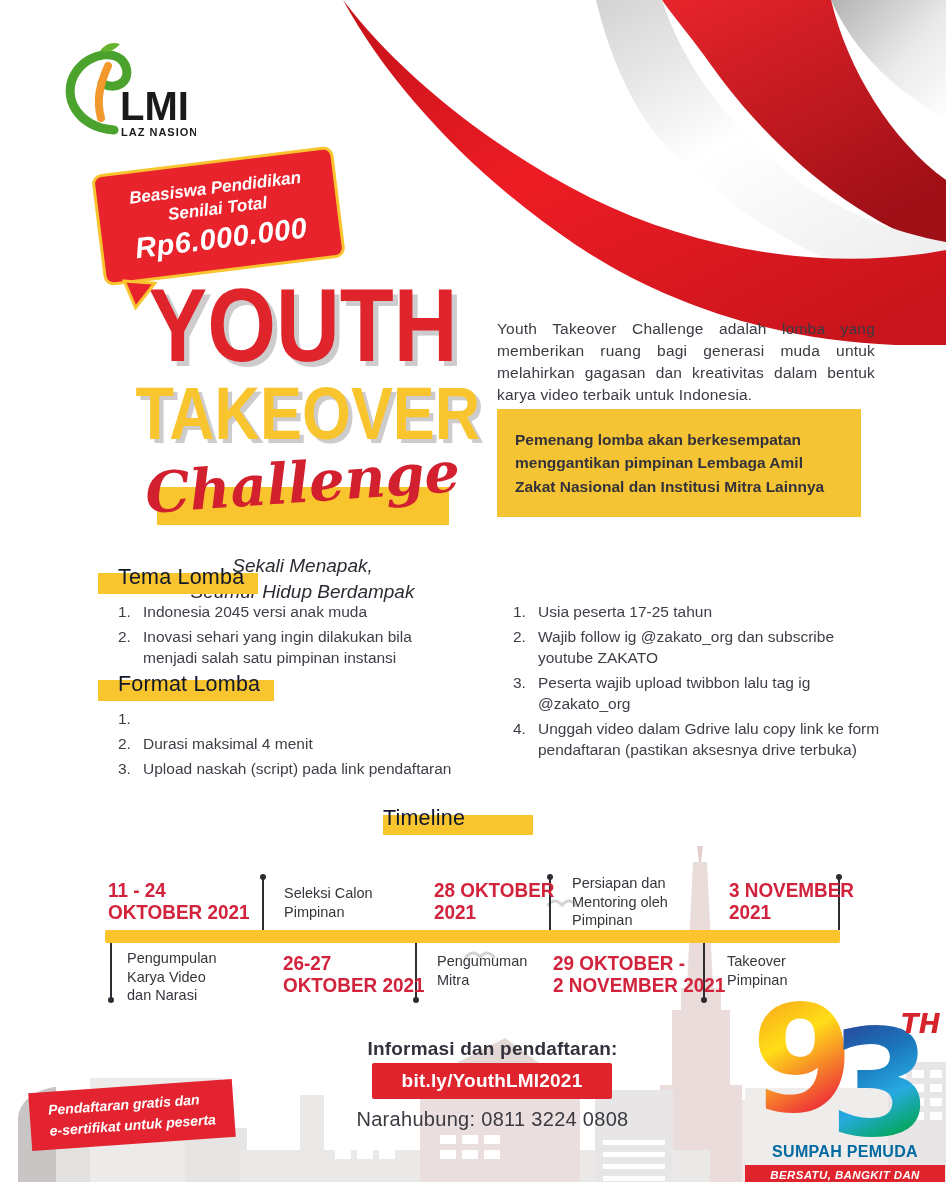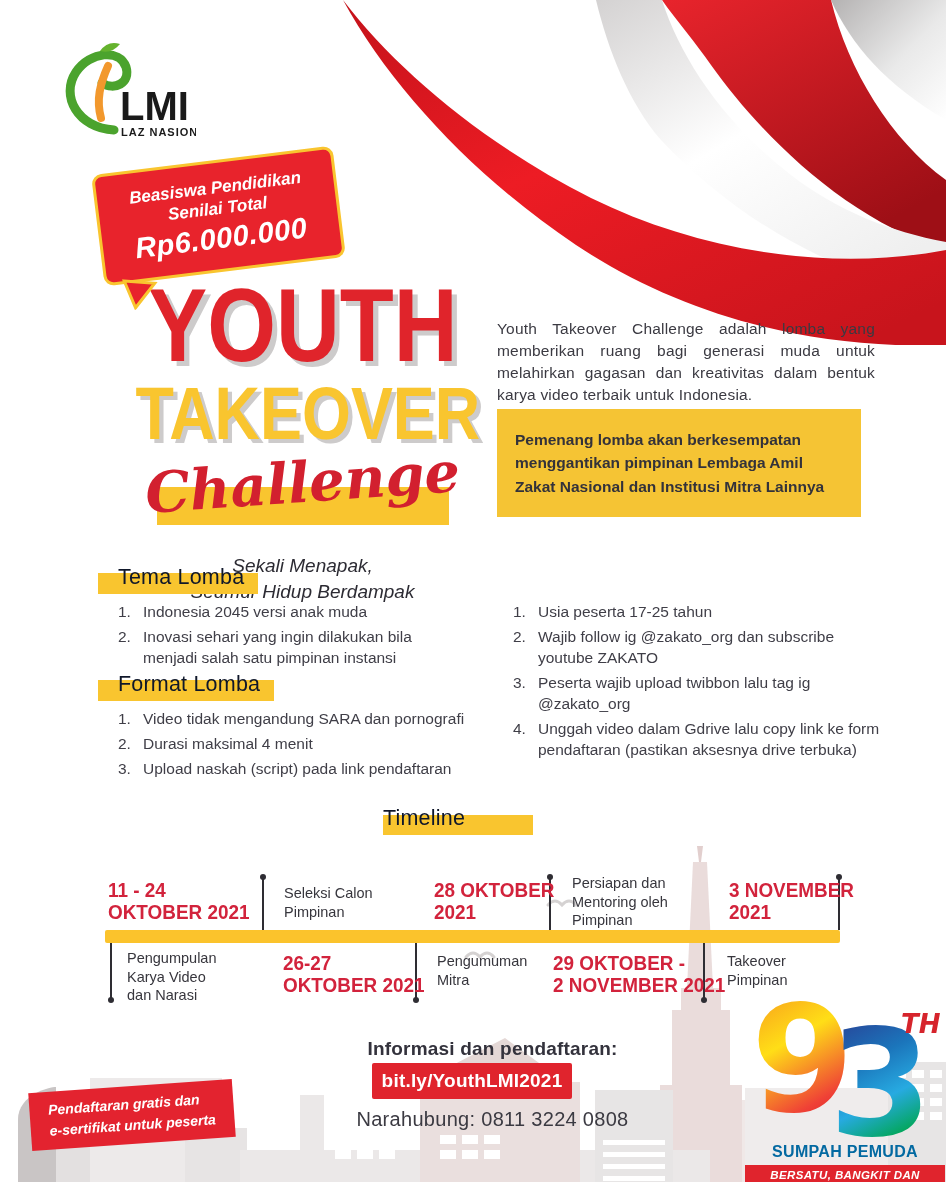--- a/index.html
+++ b/index.html
@@ -61,21 +61,21 @@
   .tick.up .dot{top:-3px;}
   .tick.down{top:943px;height:57px;}
   .tick.down .dot{bottom:-3px;}
   .tl-date{position:absolute;font-size:21px;font-weight:bold;color:#D2233C;line-height:1.07;
            white-space:pre-line;transform:scaleX(.9);transform-origin:left top;z-index:2;}
   .tl-label{position:absolute;font-size:14.5px;color:#37363D;line-height:1.28;white-space:pre-line;z-index:2;}
 
   
   .info-label{left:120px;top:1038px;width:745px;text-align:center;font-size:19px;font-weight:bold;
            color:#33323C;z-index:2;letter-spacing:.2px;}
-  .reg-btn{left:372px;top:1063px;width:200px;height:36px;background:#E0242D;border-radius:2px;color:#fff;
+  .reg-btn{left:372px;top:1063px;width:240px;height:36px;background:#E0242D;border-radius:2px;color:#fff;
            font-weight:bold;font-size:19px;display:flex;align-items:center;justify-content:center;
            z-index:2;cursor:pointer;letter-spacing:.2px;}
   .contact{left:120px;top:1108px;width:745px;text-align:center;font-size:20px;color:#3B3A42;
            z-index:2;letter-spacing:.3px;}
   .free-badge{left:30px;top:1086px;width:204px;height:58px;background:#E3232F;transform:rotate(-4deg);
            display:flex;align-items:center;justify-content:center;color:#fff;font-weight:bold;
            font-style:italic;font-size:14px;line-height:1.5;white-space:pre-line;z-index:2;}
 
   
   .anniv{left:745px;top:985px;width:200px;z-index:2;text-align:center;}
@@ -236,21 +236,20 @@
       </div>
   </div>
 
   <div class="abs section-head" style="left:118px;top:672px;">
     <span class="head-bar" style="left:-20px;width:176px;"></span>
     <span class="head-text">Format Lomba</span>
   </div>
   <div class="abs olist" style="left:118px;top:708px;width:362px;">
     <div class="row">
         <span class="n">1.</span>
-        <span>Video tidak mengandung SARA dan pornografi</span>
       </div>
     <div class="row">
         <span class="n">2.</span>
         <span>Durasi maksimal 4 menit</span>
       </div>
     <div class="row">
         <span class="n">3.</span>
         <span>Upload naskah (script) pada link pendaftaran</span>
       </div>
   </div>

